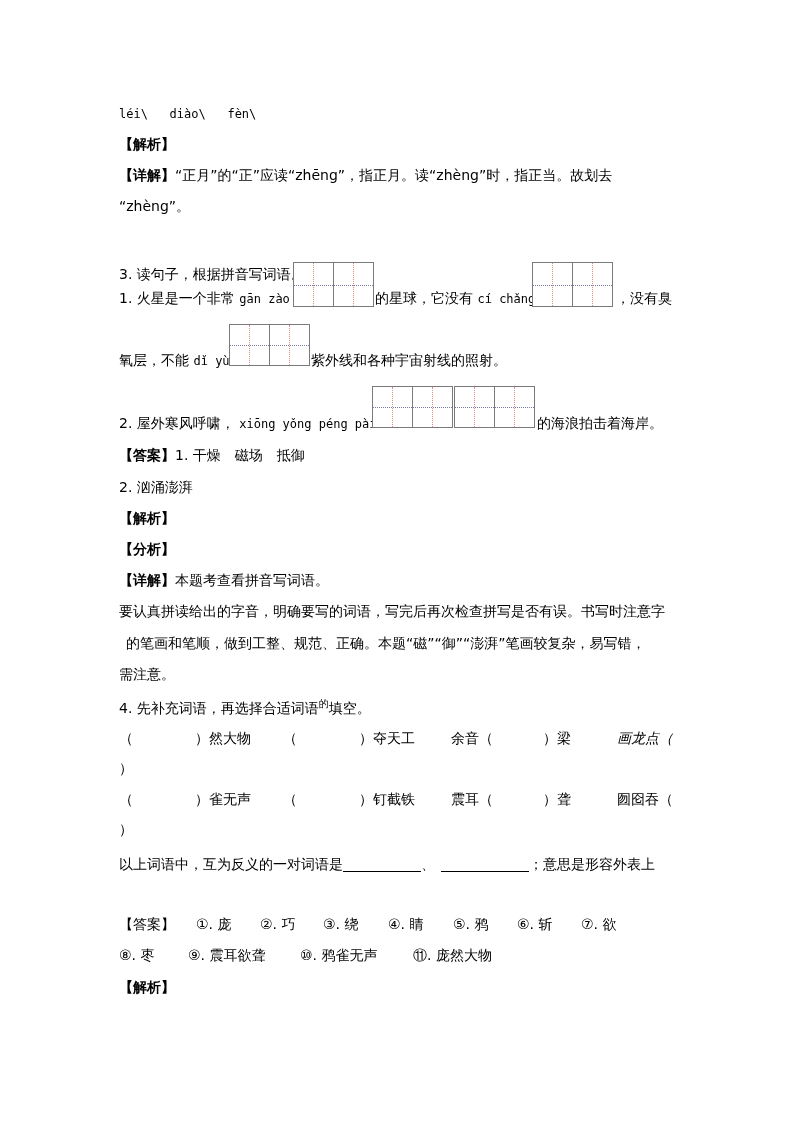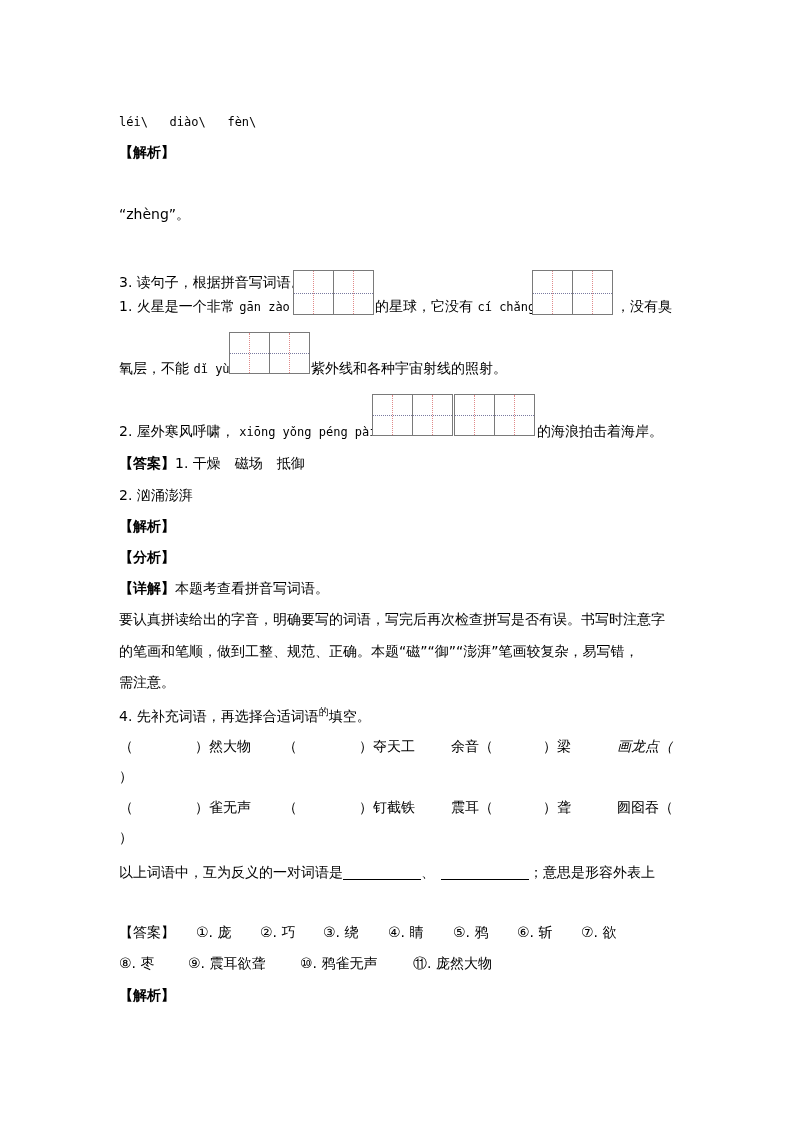--- a/index.html
+++ b/index.html
@@ -1,18 +1,18 @@
 <!DOCTYPE html>
 <html><head>
 <meta charset="utf-8">
 <style>
   html, body { margin: 0; padding: 0; background: #ffffff; }
   body { width: 794px; height: 1123px; position: relative; overflow: hidden;
          font-family: "DejaVu Sans", "Liberation Sans", sans-serif; color: #000; }
-  .page { position: absolute; left: 0; top: 8px; width: 794px; height: 1114px; }
+  .page { position: absolute; left: 0; top: 0; width: 794px; height: 1114px; }
   .line { position: absolute; left: 119px; font-size: 14px; line-height: 16px; white-space: nowrap; }
   .py { font-family: "DejaVu Sans Mono", "Liberation Mono", monospace; font-size: 12px; }
   .bold { font-weight: bold; }
   .grid { position: absolute; border: 1.5px solid #7a7a7a; box-sizing: border-box; display: flex; background: #fff; }
   .cell { position: relative; width: 40px; height: 100%; border-right: 1.5px solid #7a7a7a; box-sizing: border-box; }
   .cell:last-child { border-right: none; }
   .cell::before { content: ""; position: absolute; left: 50%; top: 0; bottom: 0; border-left: 1px dotted #e08a8a; }
   .cell::after { content: ""; position: absolute; top: 50%; left: 0; right: 0; border-top: 1px dotted #7a7aa0; }
   .blank { display: inline-block; border-bottom: 1px solid #000; height: 14px; vertical-align: bottom; }
   .sup { font-size: 10px; position: relative; top: -6px; }
@@ -23,20 +23,23 @@
 <div class="page">
 
   <div class="line py" style="top:106px;">
     <span>léi\</span>&nbsp;&nbsp;
     <span>diào\</span>&nbsp;&nbsp;
     <span>fèn\</span>
   </div>
 
   <div class="line bold" style="top:136px;">【解析】</div>
 
+  <div class="line" style="top:167px;">
+    <span class="bold">【详解】</span><span>“正月”的“正”应读“zhēng”，指正月。读“zhèng”时，指正当。故划去</span>
+  </div>
   <div class="line" style="top:198px;">“zhèng”。</div>
 
   <div class="line" style="top:231px;margin-top:35px;">3. 读句子，根据拼音写词语。</div>
 
   <div class="line" style="top:290px;">
     <span>1. 火星是一个非常</span>
     <span class="py">gān zào</span>
   </div>
   <div class="grid" style="left:293px; top:262px; width:81px; height:45px;">
     <div class="cell"></div>
@@ -79,21 +82,21 @@
   <div class="line" style="top:447px;">
     <span class="bold">【答案】</span><span>1. 干燥　磁场　抵御</span>
   </div>
   <div class="line" style="top:479px;">2. 汹涌澎湃</div>
   <div class="line bold" style="top:510px;">【解析】</div>
   <div class="line bold" style="top:541px;">【分析】</div>
   <div class="line" style="top:572px;">
     <span class="bold">【详解】</span><span>本题考查看拼音写词语。</span>
   </div>
   <div class="line" style="top:603px;">要认真拼读给出的字音，明确要写的词语，写完后再次检查拼写是否有误。书写时注意字</div>
-  <div class="line" style="top:635px;">的笔画和笔顺，做到工整、规范、正确。本题“磁”“御”“澎湃”笔画较复杂，易写错，</div>
+  <div class="line" style="top:635px;margin-left:7px;">的笔画和笔顺，做到工整、规范、正确。本题“磁”“御”“澎湃”笔画较复杂，易写错，</div>
   <div class="line" style="top:666px;">需注意。</div>
 
   <div class="line" style="top:700px;">
     <span>4. 先补充词语，再选择合适词语</span><span class="sup">的</span><span>填空。</span>
   </div>
 
   <div class="line" style="top:730px; left:119px;">
     <span>（</span><span style="display:inline-block;width:62px;"></span><span>）然大物</span>
   </div>
   <div class="line" style="top:730px; left:283px;">

